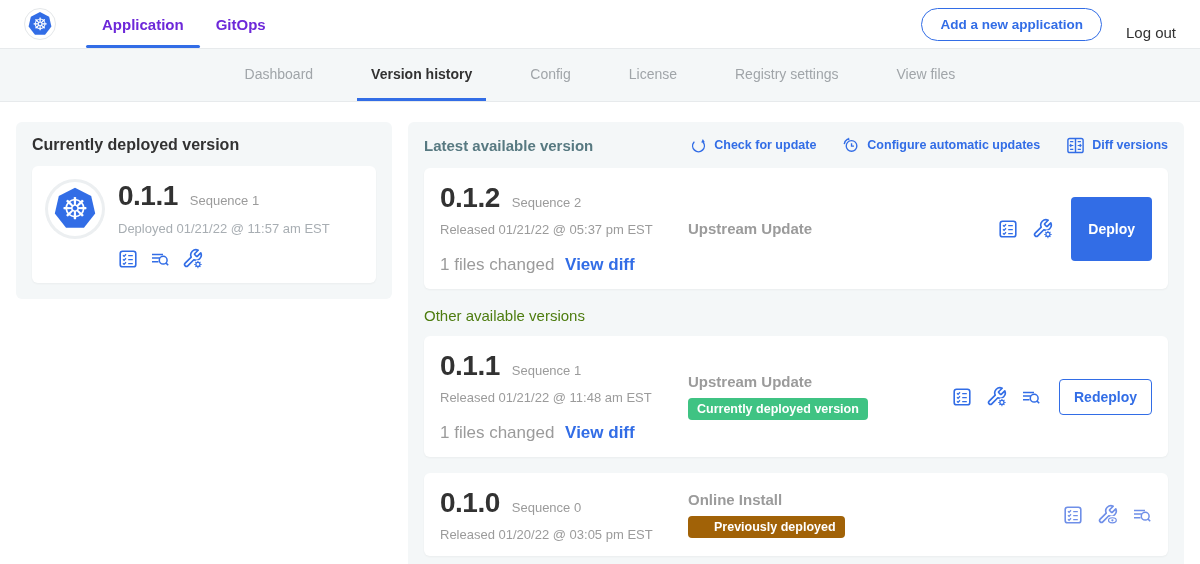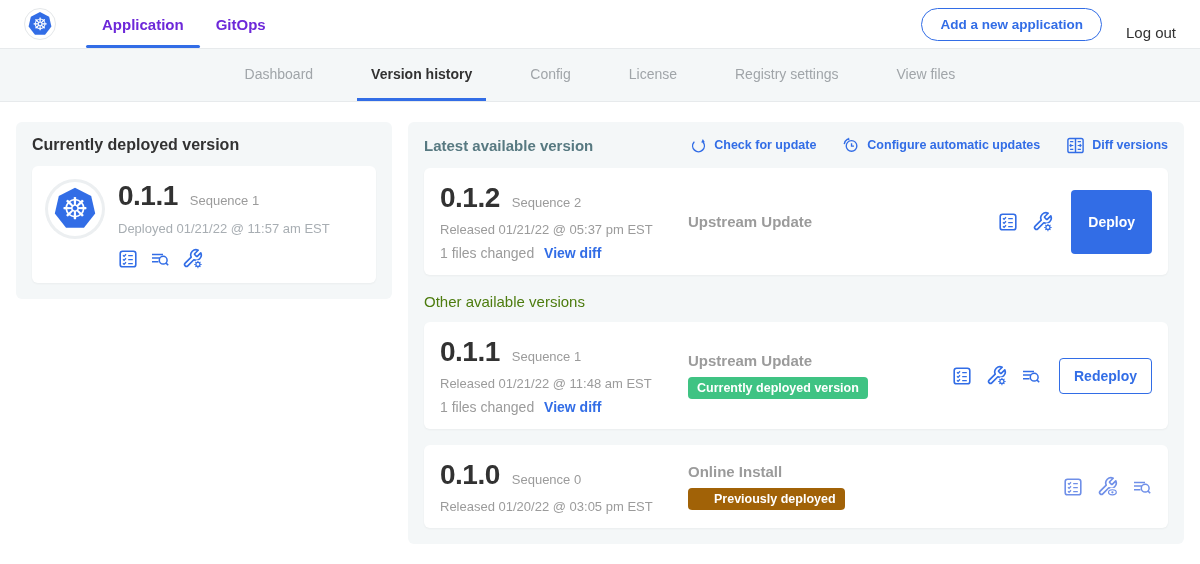--- a/index.html
+++ b/index.html
@@ -61,21 +61,21 @@
   .rp-head { height:46px; display:flex; align-items:center; justify-content:space-between; }
   .rp-title { font-size:15px; font-weight:600; color:#577981; }
   .rp-actions { display:flex; align-items:center; gap:26px; }
   .link-action { display:flex; align-items:center; gap:7px; color:#326de6; font-size:12.5px;
     font-weight:700; cursor:pointer; }
 
   .vcard { background:#fff; border-radius:6px; padding:14px 16px; display:flex;
     box-shadow:0 1px 2px rgba(50,50,50,.05); }
   .v-info { width:248px; flex:none; }
   .rel-line { font-size:13px; color:#9b9b9b; margin-top:8px; }
-  .files-line { font-size:14px; color:#9b9b9b; margin-top:8px; }
+  .files-line { font-size:17px; color:#9b9b9b; margin-top:18px; }
   .view-diff { color:#326de6; font-weight:700; margin-left:6px; cursor:pointer; }
   .v-status { flex:1; align-self:center; display:flex; flex-direction:column;
     align-items:flex-start; gap:8px; }
   .src-label { font-size:15px; font-weight:600; color:#9b9b9b; }
   .badge { font-size:12.5px; font-weight:700; color:#fff; padding:4px 9px; border-radius:4px; }
   .badge-green { background:#3fc383; }
   .badge-gray { background:#a16207;padding-left:26px; }
   .v-actions { align-self:center; display:flex; align-items:center; gap:14px; }
 
   .btn-primary { background:#326de6; color:#fff; border:none; border-radius:4px;

